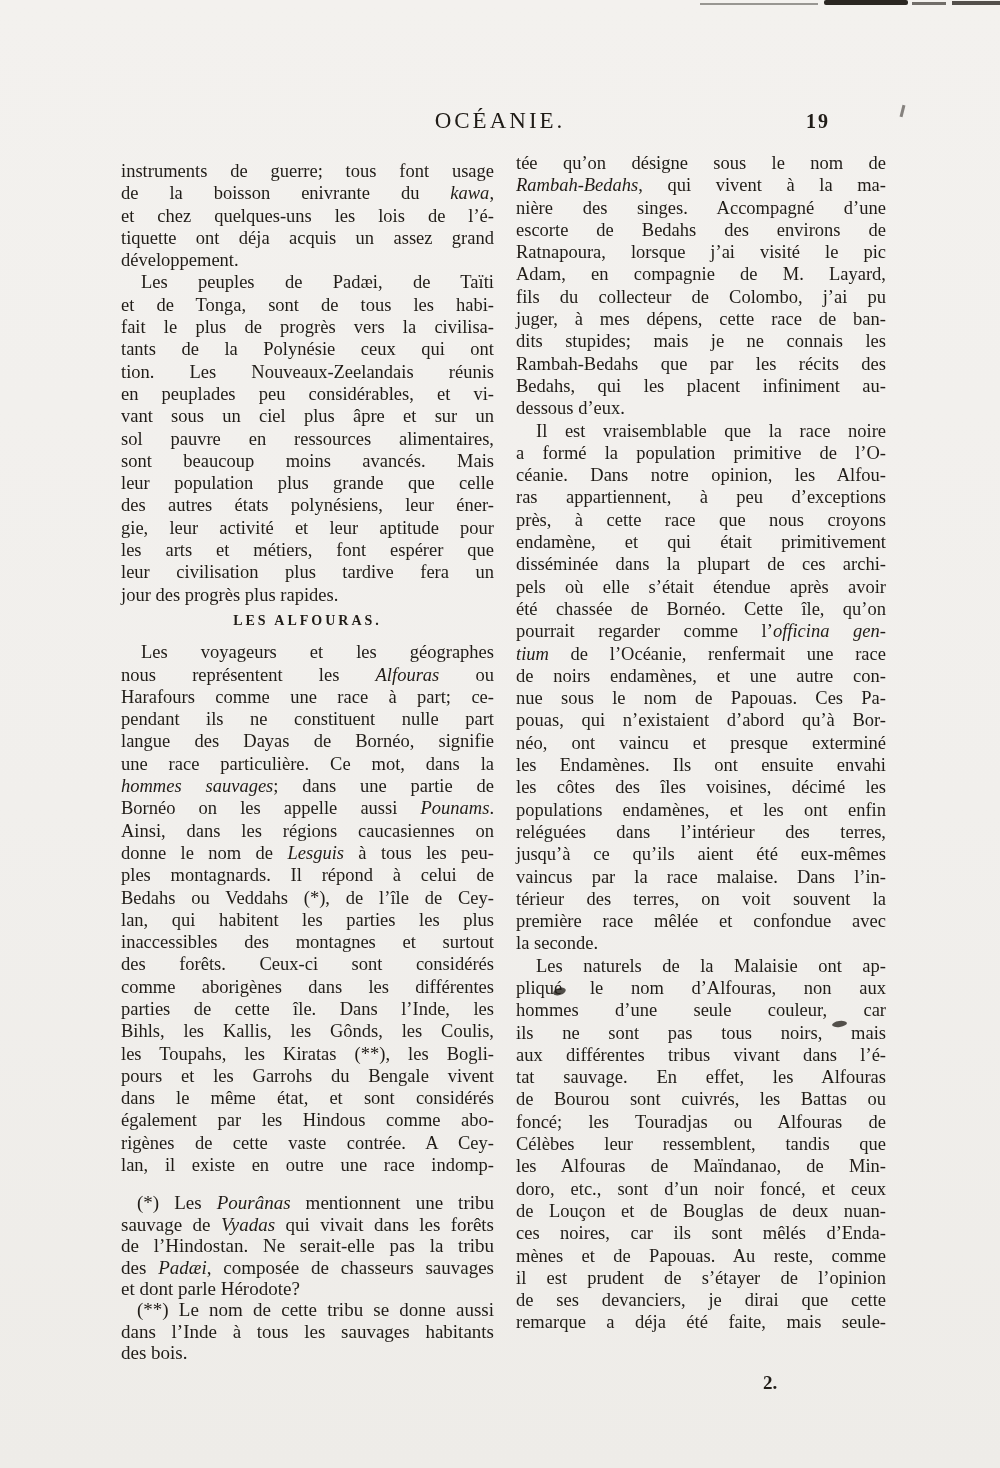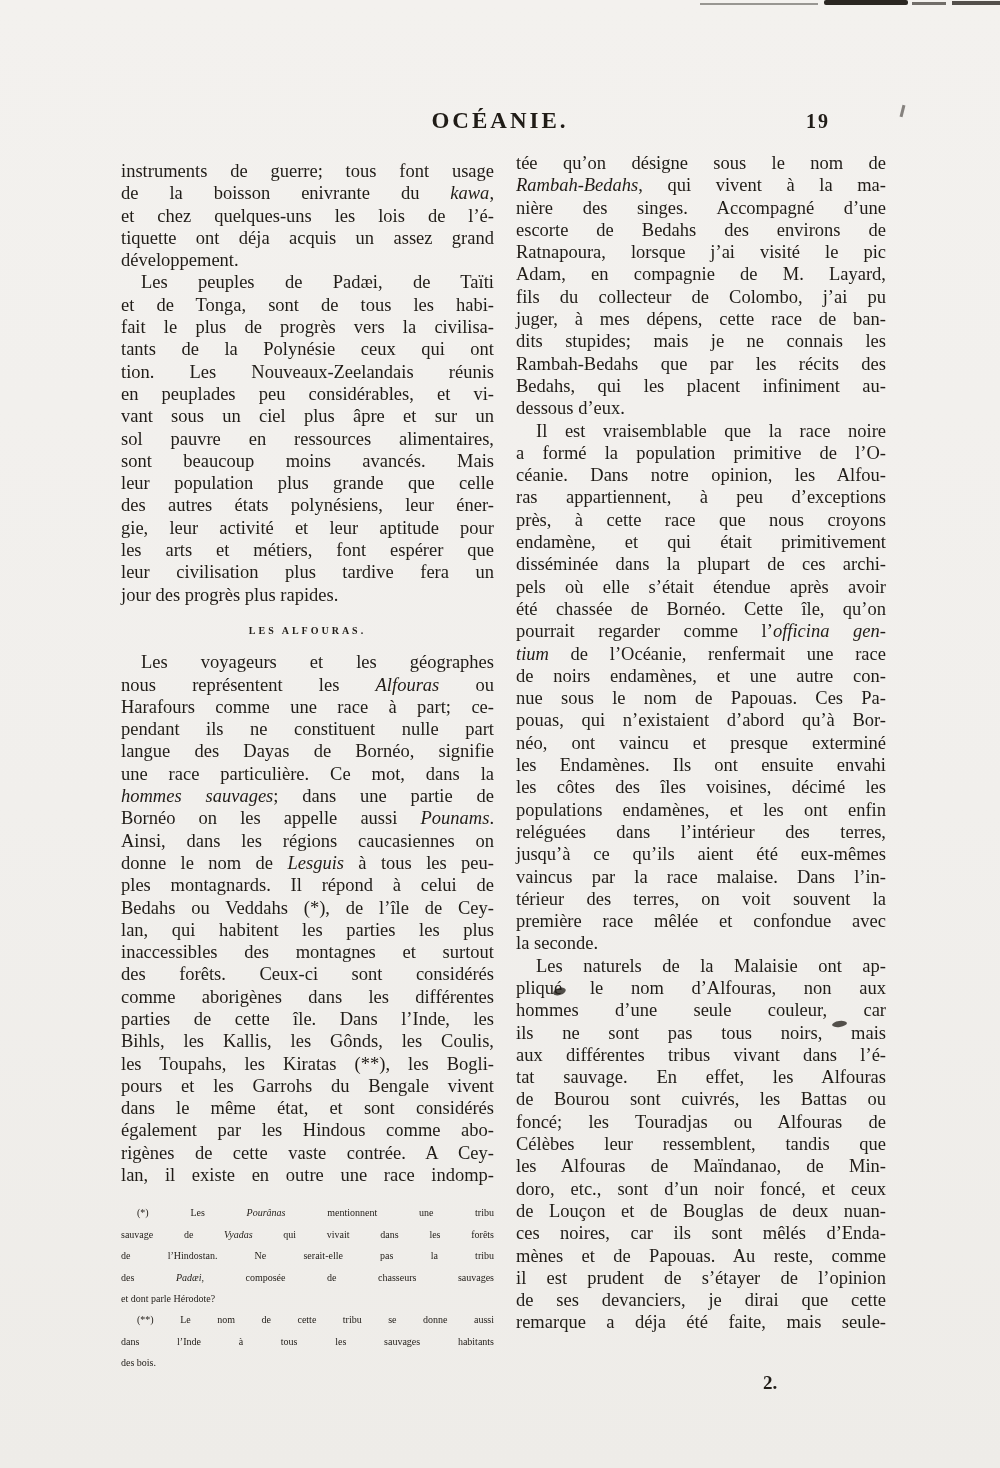--- a/index.html
+++ b/index.html
@@ -5,37 +5,37 @@
 <style>
   html, body { margin:0; padding:0; background:#e9e7e3; }
   .page {
     position:relative; width:1000px; height:1468px;
     background:linear-gradient(180deg,#f3f1ee 0%,#f1efec 55%,#eeece8 100%);
     font-family:"Liberation Serif","DejaVu Serif",serif;
     color:#201c17; overflow:hidden;
   }
   .header-title {
     position:absolute; top:108px; left:0; width:100%;
-    text-align:center; font-size:23px; font-weight:bold; letter-spacing:3px;
+    text-align:center; font-size:23px; font-weight:normal; letter-spacing:3px;
   }
   .page-number {
     position:absolute; top:110px; left:806px;
     font-size:20px; font-weight:bold; letter-spacing:2px;
   }
   .column { position:absolute; font-size:18.5px; line-height:22.3px; }
   #col-left  { left:121px; top:160px; width:373px; }
   #col-right { left:516px; top:152px; width:370px; }
   .line { text-align:justify; text-align-last:justify; }
   .line.endline { text-align-last:left; }
   .line.indent { text-indent:20px; }
   .block.heading {
-    text-align:center; font-size:10px; font-weight:bold;
-    letter-spacing:3px; margin:14px 0 9px 0;
+    text-align:center; font-size:14px; font-weight:bold;
+    letter-spacing:3px; margin:4px 0 9px 0;
   }
-  .block.footnote { font-size:10px; line-height:21.4px; margin-top:16px; }
+  .block.footnote { font-size:19px; line-height:21.4px; margin-top:16px; }
   .block.footnote + .block.footnote { margin-top:0; }
   .block.footnote .line.indent { text-indent:16px; }
   .signature { position:absolute; left:763px; top:1372px; font-size:19px; font-weight:bold; }
   .artifact { position:absolute; background:#2b2722; }
   .smudge { position:absolute; background:#2b2722; border-radius:50%; }
 </style>
 </head>
 <body>
 
 <div class="page">

